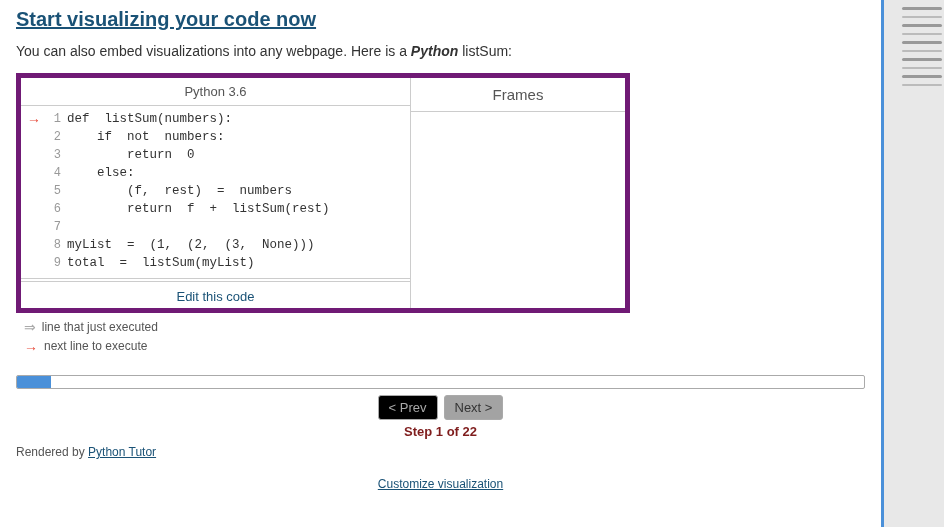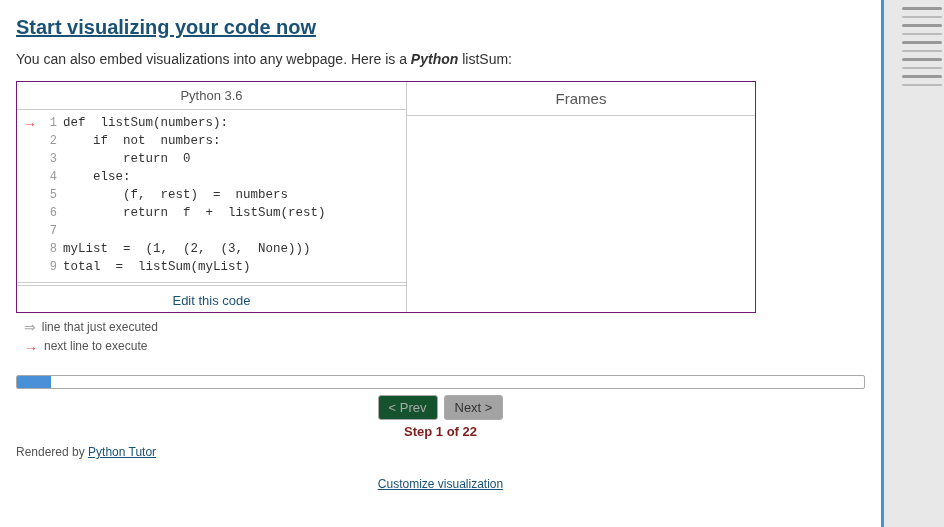--- a/index.html
+++ b/index.html
@@ -47,38 +47,37 @@
       background: #bbb;
     }
 
     .page-title {
       color: #1a5276;
       font-size: 20px;
       font-weight: bold;
       text-decoration: underline;
       margin-bottom: 12px;
       display: inline-block;
-      margin-top: 8px;
     }
 
     .intro-text {
       font-size: 14px;
       color: #333;
       margin-bottom: 14px;
     }
 
     .intro-text .highlight {
       font-style: italic;
       font-weight: bold;
     }
 
     .visualizer-container {
       display: flex;
-      border: 1px solid #701a75;
-      width: 740px;
+      border: 5px solid #701a75;
+      width: 614px;
     }
 
     .code-panel {
       width: 390px;
       border-right: 1px solid #ccc;
     }
 
     .code-panel-header {
       text-align: center;
       padding: 6px;
@@ -201,21 +200,21 @@
     }
 
     .progress-bar-fill {
       height: 100%;
       background: #4a90d9;
       width: 4%;
     }
 
     .btn-nav {
       padding: 4px 10px;
-      background: #14532d;
+      background: #000000;
       border: 1px solid #aaa;
       border-radius: 3px;
       font-size: 13px;
       cursor: pointer;
       color: #333;
     }
 
     .btn-nav:disabled {
       color: #aaa;
       cursor: default;

